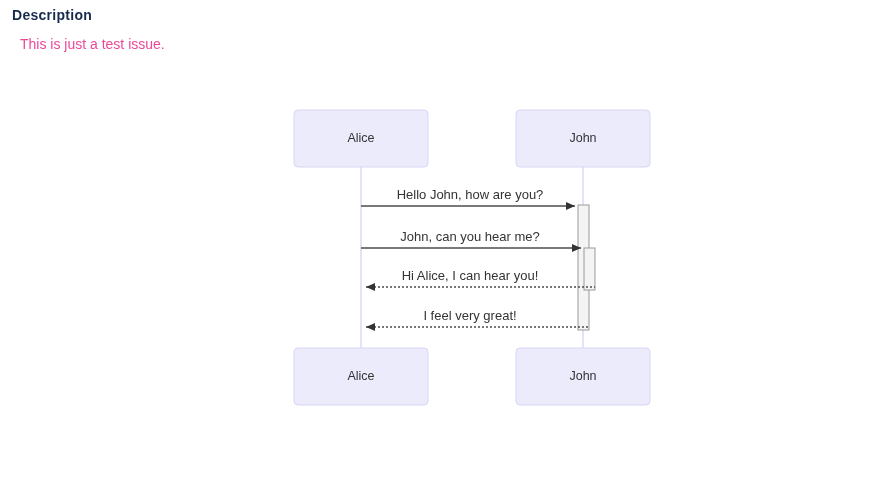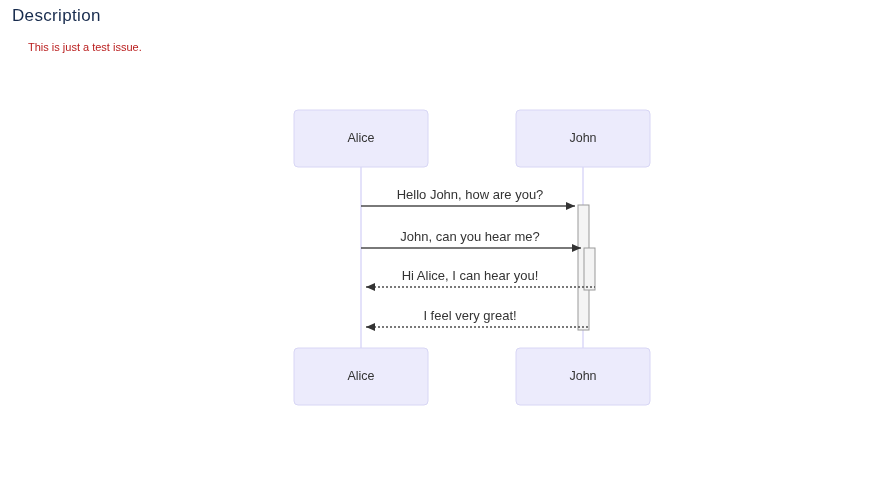--- a/index.html
+++ b/index.html
@@ -18,32 +18,32 @@
   }
 
   
   #description-section {
     position: absolute;
     left: 12px;
     top: 8px;
     width: 400px;
   }
   #description-heading {
-    font-size: 17px;
-    font-weight: normal;
+    font-size: 14px;
+    font-weight: bold;
     color: #172b4d;
     letter-spacing: 0.02em;
     margin: 0 0 13px 0;
     line-height: 15px;
   }
   #description-body {
-    font-size: 11px;
+    font-size: 14px;
     font-weight: normal;
-    color: #b91c1c;
-    margin: 16px;
+    color: #ec4899;
+    margin: 8px;
     line-height: 16px;
   }
 
   
   #sequence-diagram {
     position: absolute;
     left: 0;
     top: 0;
     width: 808px;
     height: 495px;

